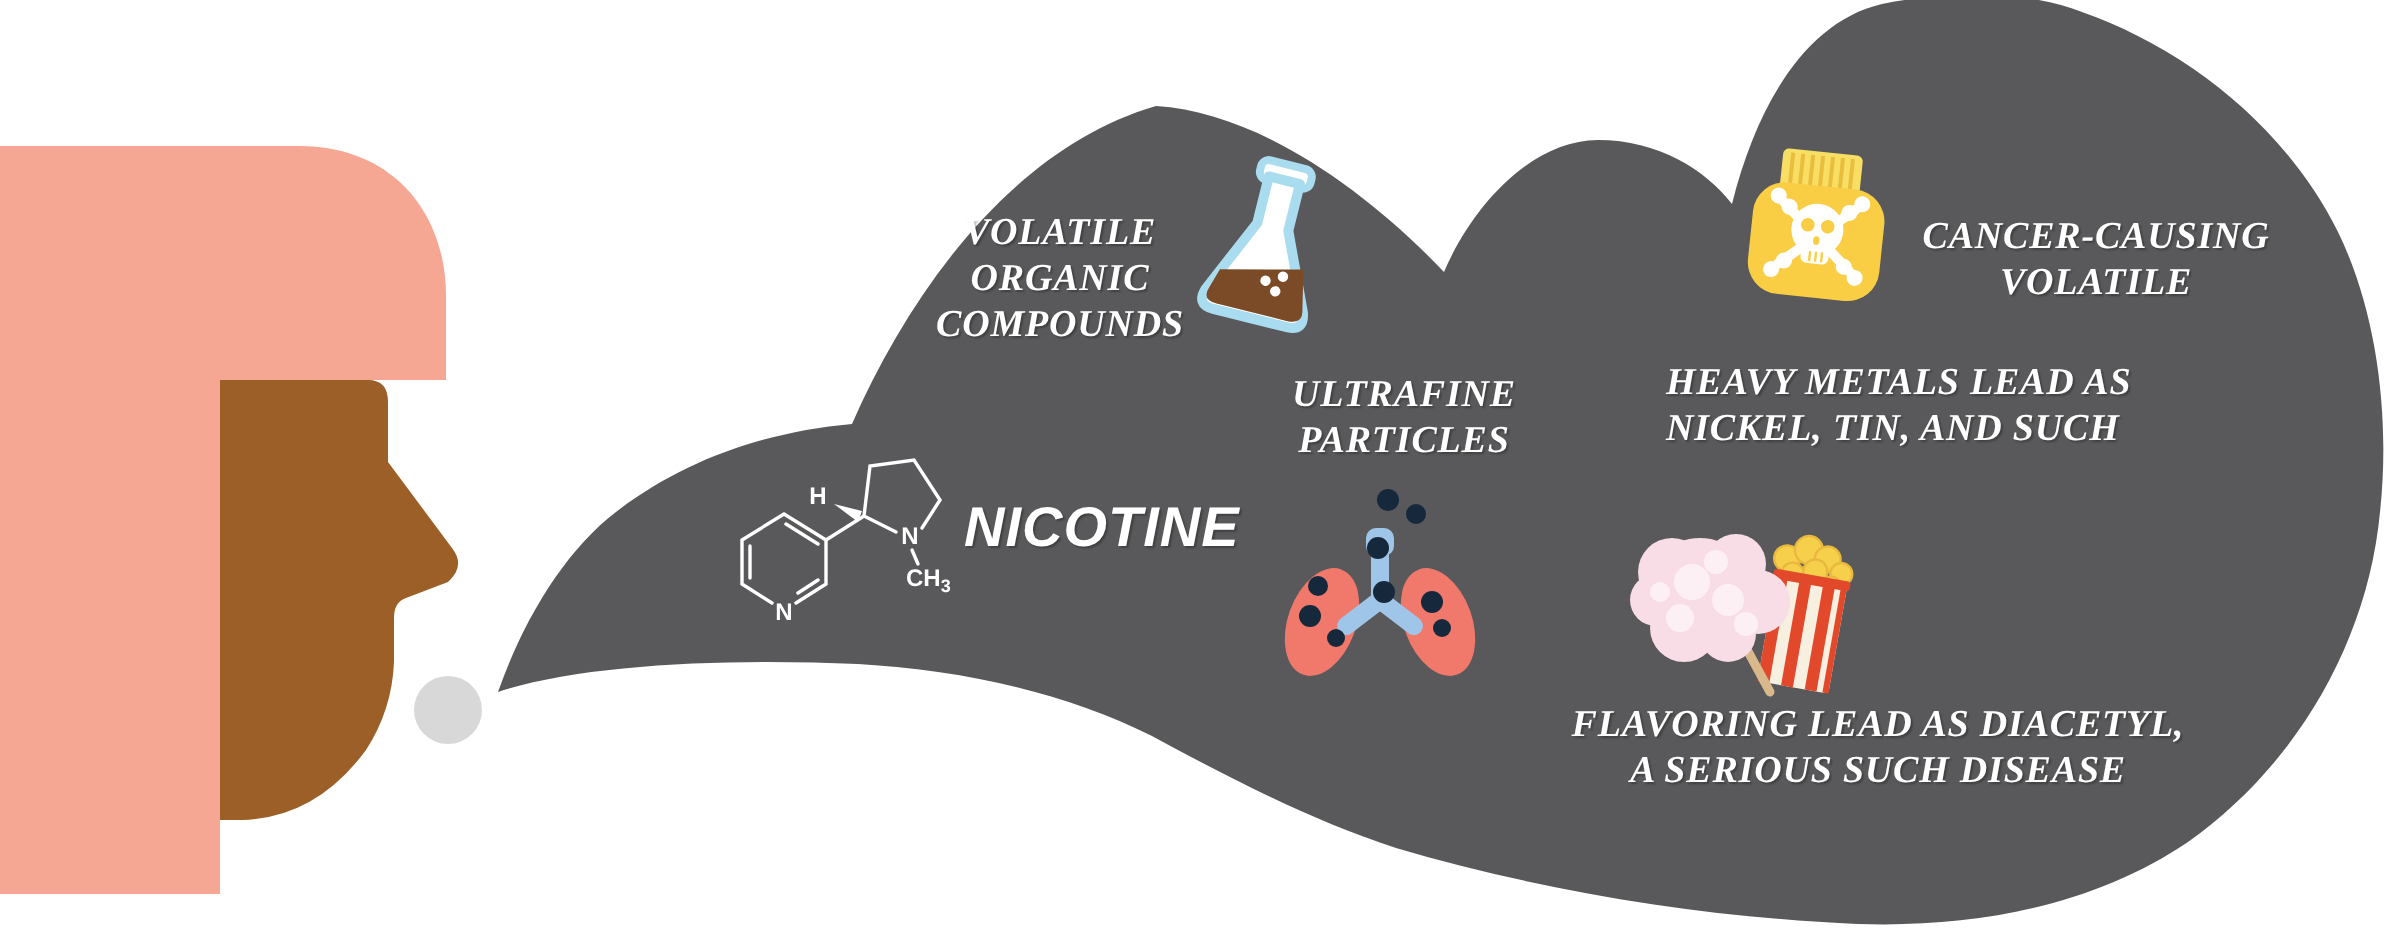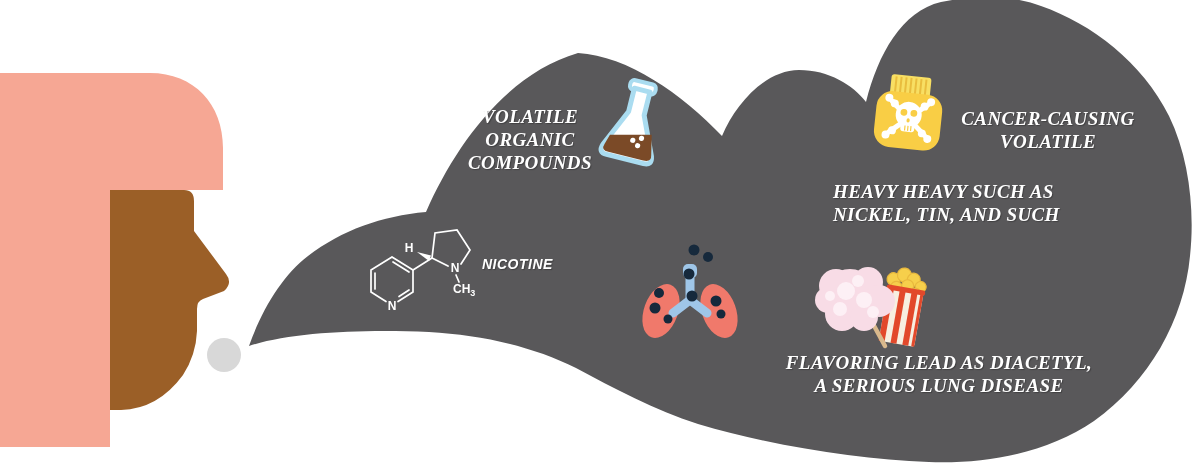--- a/index.html
+++ b/index.html
@@ -11,21 +11,21 @@
   .label{
     position:absolute;color:#ffffff;font-style:italic;font-weight:700;
     font-size:19px;line-height:23px;letter-spacing:0.4px;
     text-shadow:1px 1px 1px rgba(0,0,0,0.28);
     font-family:"Liberation Serif", serif;
   }
   .center{text-align:center;}
   .left{text-align:left;}
   .sans{
     font-family:"Liberation Sans", sans-serif;
-    font-size:14px;letter-spacing:0.5px;line-height:22px;
+    font-size:28px;letter-spacing:0.5px;line-height:22px;
   }
 </style>
 </head>
 <body>
 
 <div id="stage">
 
 <svg id="scene" width="1198" height="468" viewBox="0 0 1198 468" xmlns="http://www.w3.org/2000/svg">
 
   <g>
@@ -181,29 +181,33 @@
 </svg>
 
 <div class="label center" style="left:445px;top:105px;width:170px;text-align:center;">
   <div>VOLATILE</div>
   <div>ORGANIC</div>
   <div>COMPOUNDS</div>
 </div>
 
 <div class="label sans" style="left:482px;top:253px;">NICOTINE</div>
 
+<div class="label center" style="left:622px;top:186px;width:160px;">
+  <div>ULTRAFINE</div>
+  <div>PARTICLES</div>
+</div>
 
 <div class="label center" style="left:938px;top:107px;width:220px;">
   <div>CANCER-CAUSING</div>
   <div>VOLATILE</div>
 </div>
 
 <div class="label left" style="left:833px;top:180px;width:260px;">
-  <div>HEAVY HEAVY SUCH AS</div>
+  <div>HEAVY METALS LEAD AS</div>
   <div>NICKEL, TIN, AND SUCH</div>
 </div>
 
 <div class="label center" style="left:778px;top:351px;width:322px;">
   <div>FLAVORING LEAD AS DIACETYL,</div>
-  <div>A SERIOUS LUNG DISEASE</div>
+  <div>A SERIOUS SUCH DISEASE</div>
 </div>
 
 </div>
 
 </body></html>

